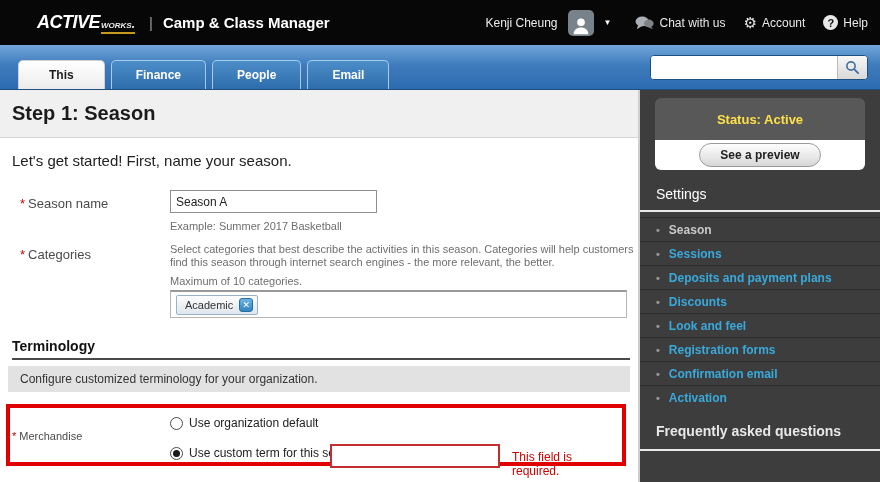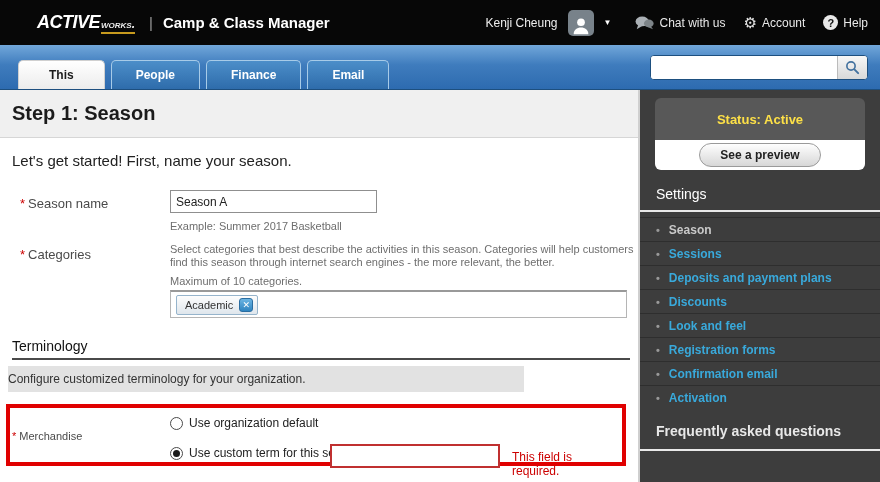--- a/index.html
+++ b/index.html
@@ -55,24 +55,24 @@
                   border:1px solid #8f8f8f; font-size:12px; padding:0 5px; color:#222; font-family:"Liberation Sans",sans-serif; }
   .hint { position:absolute; top:130px; left:170px; font-size:11px; color:#6e6e6e; }
   .lbl-categories { top:157px; }
   .cat-desc { position:absolute; top:153px; left:170px; width:478px; font-size:11px; line-height:13px; color:#6e6e6e; }
   .cat-max { position:absolute; top:185px; left:170px; font-size:11px; color:#6e6e6e; }
   .cat-box { position:absolute; top:200px; left:170px; width:457px; height:28px; border:1px solid #b5b5b5; border-top:2px solid #999; background:#fff; display:flex; align-items:center; padding-left:5px; }
   .tag { display:inline-flex; align-items:center; gap:6px; height:20px; padding:0 4px 0 8px; font-size:11px; color:#333;
          background:linear-gradient(180deg,#fdfdfd,#dfe6ec); border:1px solid #96b4cc; border-radius:2px; }
   .tag-x { width:14px; height:14px; border-radius:3px; background:linear-gradient(180deg,#6cb5e3,#2f84c0);
            border:1px solid #2a6da1; color:#fff; font-size:9px; line-height:12px; text-align:center; cursor:pointer; }
-  .term-title { position:absolute; top:248px; left:12px; width:618px; font-size:14px; font-weight:normal; color:#111;
+  .term-title { position:absolute; top:248px; left:12px; width:618px; font-size:14px; font-weight:bold; color:#111;
                 padding-bottom:4px; border-bottom:2px solid #4a4a4a; }
-  .term-bar { position:absolute; top:276px; left:8px; width:516px; height:26px; background:#e2e2e2;
-              font-size:12px; color:#333; line-height:26px; }
+  .term-bar { position:absolute; top:276px; left:8px; width:622px; height:26px; background:#e2e2e2;
+              font-size:12px; color:#333; line-height:26px; padding-left:12px; }
   .red-annotation { position:absolute; top:314px; left:6px; width:620px; height:62px; border:4px solid #e00000; }
   .lbl-merch { position:absolute; top:22px; left:2px; font-size:11px; color:#4a4a4a; }
   .radio-row { position:absolute; left:160px; display:flex; align-items:center; gap:6px; font-size:12px; color:#222; }
   .radio-row1 { top:8px;justify-content:flex-end; }
   .radio-row2 { top:38px; }
   .radio { width:13px; height:13px; border:1px solid #4a4a4a; border-radius:50%; background:#fff; flex:0 0 13px; cursor:pointer; }
   .radio.checked::after { content:""; display:block; width:7px; height:7px; margin:2px; border-radius:50%; background:#1a1a1a; }
   .input-custom { position:absolute; top:36px; left:320px; width:170px; height:24px; border:2px solid #c03030;
                   font-size:12px; padding:0 5px; font-family:"Liberation Sans",sans-serif; }
   .error-text { position:absolute; top:42px; left:502px; font-size:12px; color:#cc0000; }
@@ -132,22 +132,22 @@
       <div class="top-link">
         <span class="help-badge">?</span>
         <span>Help</span>
       </div>
     </div>
   </div>
 
   <div class="navbar">
     <div class="tabs">
       <div class="tab active">This</div>
+      <div class="tab">Finance</div>
       <div class="tab">People</div>
-      <div class="tab">Finance</div>
       <div class="tab">Email</div>
     </div>
     <div class="searchbox">
       <input class="search-input" type="text" value="" style="">
       <div class="search-btn">
         <svg width="15" height="15" viewBox="0 0 20 20">
           <circle cx="8" cy="8" r="5.5" fill="none" stroke="#44729f" stroke-width="2.2"></circle>
           <line x1="12.5" y1="12.5" x2="17.5" y2="17.5" stroke="#44729f" stroke-width="2.6" stroke-linecap="round"></line>
         </svg>
       </div>

